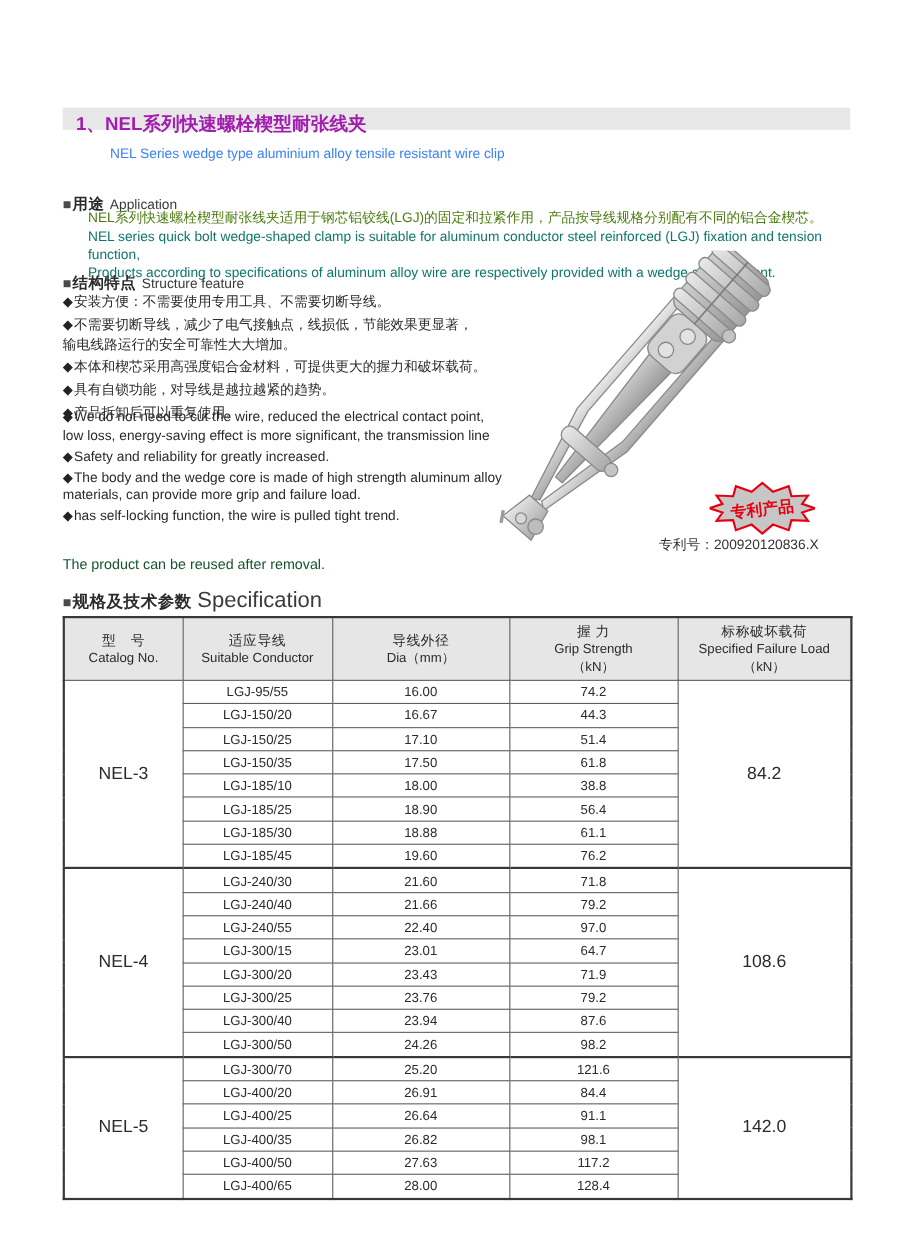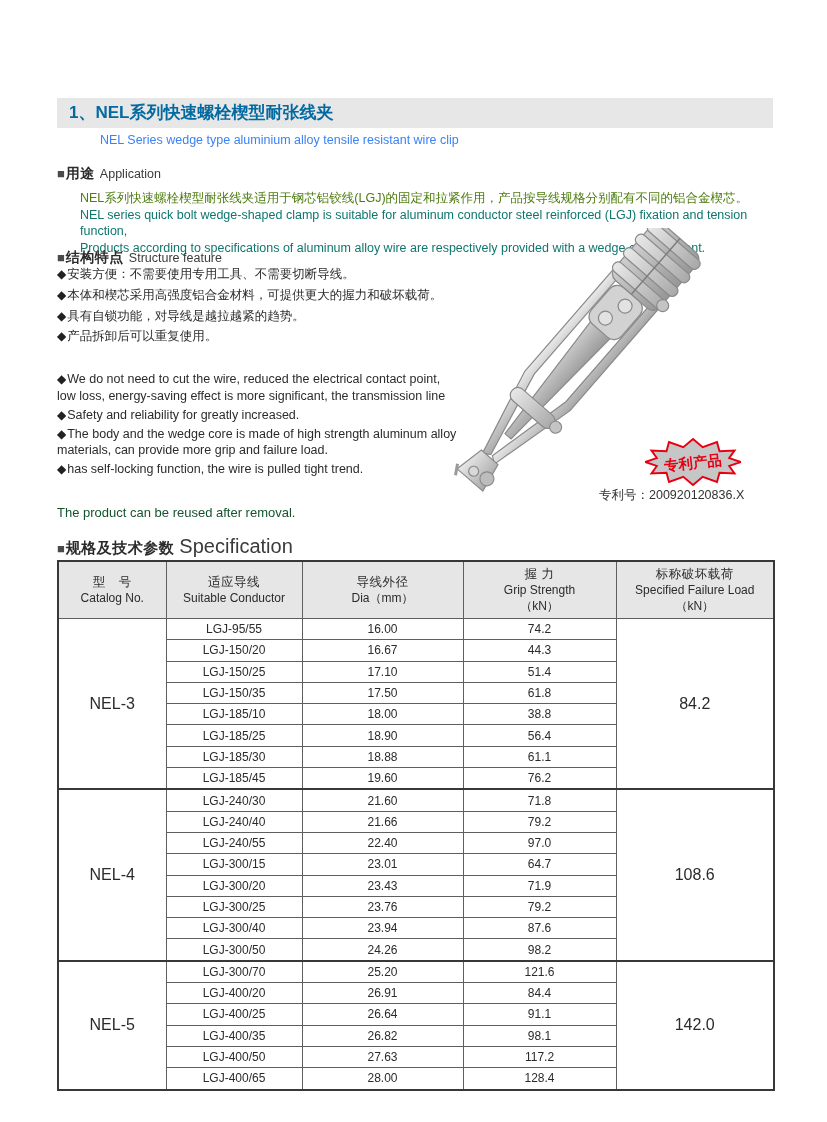--- a/index.html
+++ b/index.html
@@ -1,32 +1,32 @@
 <!DOCTYPE html>
 <html><head>
 <meta charset="utf-8">
 <style>
   html,body { margin:0; padding:0; background:#ffffff; }
   .page {
     position:relative; width:827px; height:1122px; background:#ffffff;
     font-family:"Liberation Sans", sans-serif; color:#1f1f1f; overflow:hidden;
   }
   .title-bar {
-    position:absolute; left:57px; top:98px; width:716px; height:30px;
+    position:absolute; left:57px; top:98px; width:716px; height:20px;
     background:#e7e7e7; box-sizing:border-box; padding-left:12px;
-    font-size:17px; font-weight:bold; line-height:30px; color:#0369a1;
+    font-size:17px; font-weight:bold; line-height:30px; color:#a21caf;
   }
   .subtitle {
     position:absolute; left:100px; top:133px; font-size:12.5px; color:#3b82f6;
   }
   .sec-heading { position:absolute; left:57px; font-size:14px; color:#2b2b2b; }
   .sec-heading .sq { color:#4a4a4a; font-size:13px; margin-right:1px; }
   .sec-heading .cn { font-weight:bold; letter-spacing:0.5px; }
   .sec-heading .en { font-weight:normal; font-size:12.5px; color:#3a3a3a; margin-left:5px; }
-  .app-heading { top:165px; }
+  .app-heading { top:177px; }
   .struct-heading { top:249px; }
   .spec-heading { top:535px; font-size:15px; }
   .spec-heading .en { font-size:20px; }
 
   .body-cn {
     position:absolute; left:80px; top:190px; width:690px;
     font-size:12.5px; color:#4d7c0f; line-height:1.35;
   }
   .body-en {
     position:absolute; left:80px; top:207px; width:690px;
@@ -78,20 +78,22 @@
   </div>
   <div class="body-cn">NEL系列快速螺栓楔型耐张线夹适用于钢芯铝铰线(LGJ)的固定和拉紧作用，产品按导线规格分别配有不同的铝合金楔芯。</div>
   <div class="body-en">NEL series quick bolt wedge-shaped clamp is suitable for aluminum conductor steel reinforced (LGJ) fixation and tension function,
 Products according to specifications of aluminum alloy wire are respectively provided with a wedge core different.</div>
 
   <div class="sec-heading struct-heading">
     <span class="sq">■</span><span class="cn">结构特点</span><span class="en">Structure feature</span>
   </div>
   <div class="bullets bullets-cn">
       <div class="bullet"><span class="dm">◆</span><span class="bt">安装方便：不需要使用专用工具、不需要切断导线。</span></div>
+      <div class="bullet"><span class="dm">◆</span><span class="bt">不需要切断导线，减少了电气接触点，线损低，节能效果更显著，
+输电线路运行的安全可靠性大大增加。</span></div>
       <div class="bullet"><span class="dm">◆</span><span class="bt">本体和楔芯采用高强度铝合金材料，可提供更大的握力和破坏载荷。</span></div>
       <div class="bullet"><span class="dm">◆</span><span class="bt">具有自锁功能，对导线是越拉越紧的趋势。</span></div>
       <div class="bullet"><span class="dm">◆</span><span class="bt">产品拆卸后可以重复使用。</span></div>
     </div>
   <div class="bullets bullets-en">
       <div class="bullet"><span class="dm">◆</span><span class="bt">We do not need to cut the wire, reduced the electrical contact point,
 low loss, energy-saving effect is more significant, the transmission line</span></div>
       <div class="bullet"><span class="dm">◆</span><span class="bt">Safety and reliability for greatly increased.</span></div>
       <div class="bullet"><span class="dm">◆</span><span class="bt">The body and the wedge core is made of high strength aluminum alloy
 materials, can provide more grip and failure load.</span></div>

